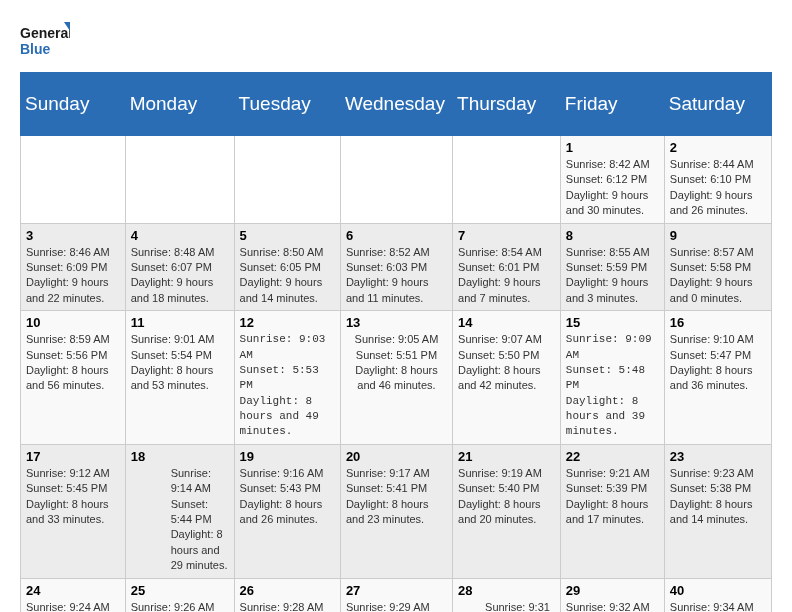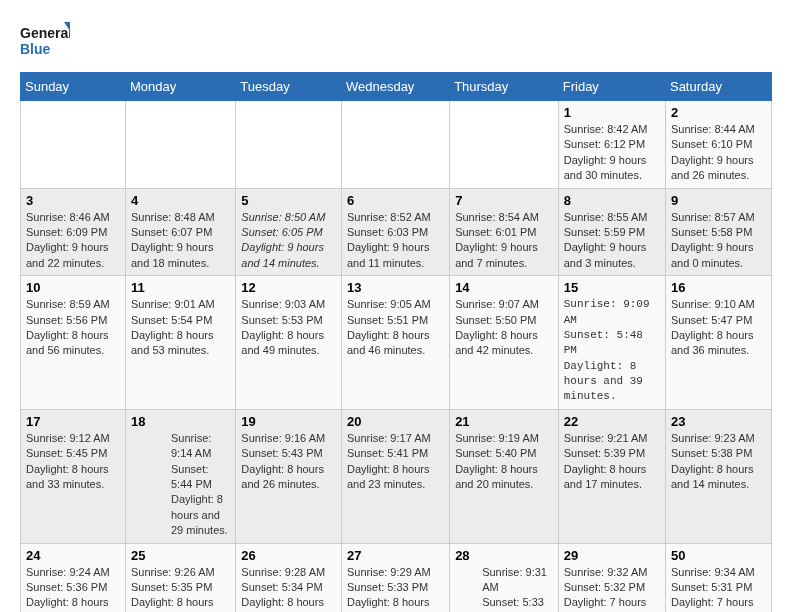--- a/index.html
+++ b/index.html
@@ -34,23 +34,23 @@
       color: #555;
     }
     table {
       width: 100%;
       border-collapse: collapse;
       font-size: 11px;
     }
     thead tr th {
       background: #2a6db5;
       color: #fff;
-      padding: 6px 4px;
+      padding: 20px 4px;
       text-align: left;
-      font-size: 13px;
+      font-size: 19px;
       font-weight: normal;
       border: 1px solid #2a6db5;
     }
     tbody tr td {
       border: 1px solid #ccc;
       vertical-align: top;
       padding: 4px 5px;
       width: 113px;
       min-height: 70px;
       background: #fff;
@@ -132,21 +132,21 @@
 Daylight: 9 hours and 22 minutes.</div>
         </td>
         <td>
           <span class="day-num">4</span>
           <div class="day-info" style="white-space: pre-wrap;">Sunrise: 8:48 AM
 Sunset: 6:07 PM
 Daylight: 9 hours and 18 minutes.</div>
         </td>
         <td>
           <span class="day-num">5</span>
-          <div class="day-info" style="white-space: pre-wrap; font-style: italic;">Sunrise: 8:50 AM
+          <div class="day-info" style="white-space: pre-wrap;">Sunrise: 8:50 AM
 Sunset: 6:05 PM
 Daylight: 9 hours and 14 minutes.</div>
         </td>
         <td>
           <span class="day-num">6</span>
           <div class="day-info" style="white-space: pre-wrap;">Sunrise: 8:52 AM
 Sunset: 6:03 PM
 Daylight: 9 hours and 11 minutes.</div>
         </td>
         <td>
@@ -176,27 +176,27 @@
 Daylight: 8 hours and 56 minutes.</div>
         </td>
         <td>
           <span class="day-num">11</span>
           <div class="day-info" style="white-space: pre-wrap;">Sunrise: 9:01 AM
 Sunset: 5:54 PM
 Daylight: 8 hours and 53 minutes.</div>
         </td>
         <td>
           <span class="day-num">12</span>
-          <div class="day-info" style="white-space: pre-wrap;">Sunrise: 9:03 AM
+          <div class="day-info" style="white-space: pre-wrap; font-family: Liberation Mono, monospace;">Sunrise: 9:03 AM
 Sunset: 5:53 PM
 Daylight: 8 hours and 49 minutes.</div>
         </td>
         <td>
           <span class="day-num">13</span>
-          <div class="day-info" style="white-space: pre-wrap;">Sunrise: 9:05 AM
+          <div class="day-info" style="white-space: pre-wrap; text-align: center;">Sunrise: 9:05 AM
 Sunset: 5:51 PM
 Daylight: 8 hours and 46 minutes.</div>
         </td>
         <td>
           <span class="day-num">14</span>
           <div class="day-info" style="white-space: pre-wrap;">Sunrise: 9:07 AM
 Sunset: 5:50 PM
 Daylight: 8 hours and 42 minutes.</div>
         </td>
         <td>
@@ -287,20 +287,20 @@
 Sunset: 5:33 PM
 Daylight: 8 hours and 1 minute.</div>
         </td>
         <td>
           <span class="day-num">29</span>
           <div class="day-info" style="white-space: pre-wrap;">Sunrise: 9:32 AM
 Sunset: 5:32 PM
 Daylight: 7 hours and 59 minutes.</div>
         </td>
         <td>
-          <span class="day-num">50</span>
+          <span class="day-num">40</span>
           <div class="day-info" style="white-space: pre-wrap;">Sunrise: 9:34 AM
 Sunset: 5:31 PM
 Daylight: 7 hours and 56 minutes.</div>
         </td>
       </tr>
     </tbody>
 </table>
 
 </body></html>

